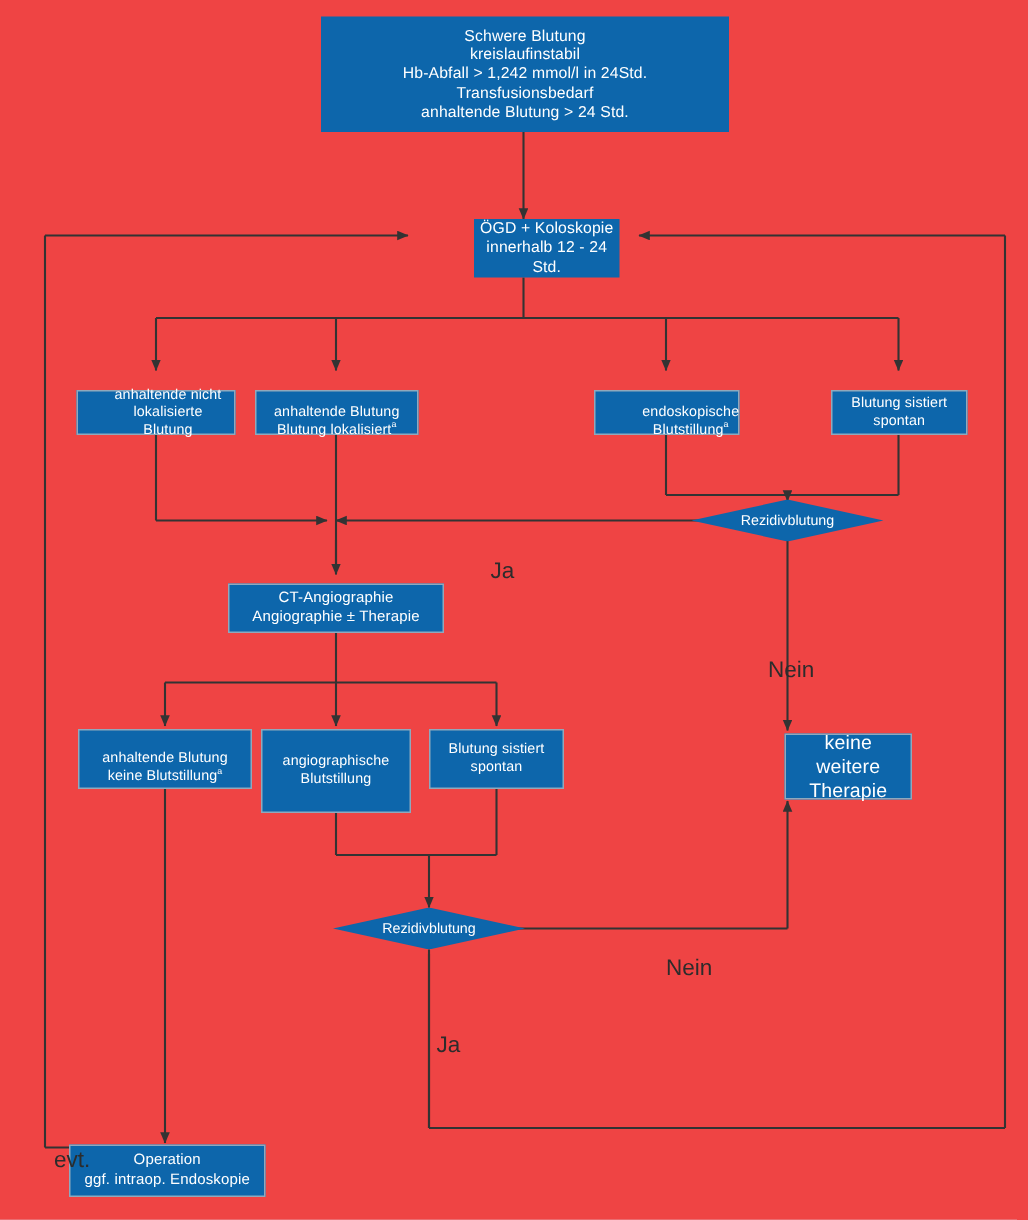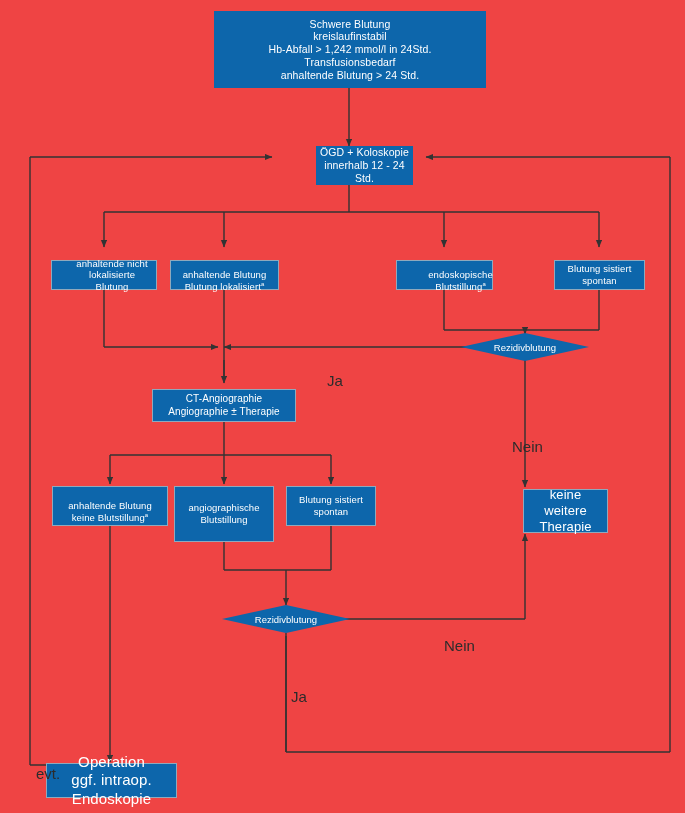--- a/index.html
+++ b/index.html
@@ -204,21 +204,21 @@
   <div class="node bordered" style="left:286px; top:486px; width:90px; height:40px; font-size:9.5px;">
     <span>Blutung sistiert
 spontan</span>
   </div>
 
   <div class="node bordered" style="left:483px; top:489px; width:85px; height:44px; font-size:13px;margin-left:40px;">
     <span>keine weitere
 Therapie</span>
   </div>
 
-  <div class="node bordered" style="left:46px; top:763px; width:131px; height:35px; font-size:15px;">
+  <div class="node bordered" style="left:46px; top:763px; width:131px; height:35px; font-size:10px;">
     <span>Operation
 ggf. intraop. Endoskopie</span>
   </div>
 
   <div class="diamond-wrap" style="left:461px; top:333px; width:128px; height:28px;">
     <svg class="diamond-shape" viewBox="0 0 128 28" preserveAspectRatio="none">
       <polygon points="64,0 128,14 64,28 0,14" fill="#0d66ab"></polygon>
     </svg>
     <span class="diamond-label" style="font-size:9.5px;">Rezidivblutung</span>
   </div>

